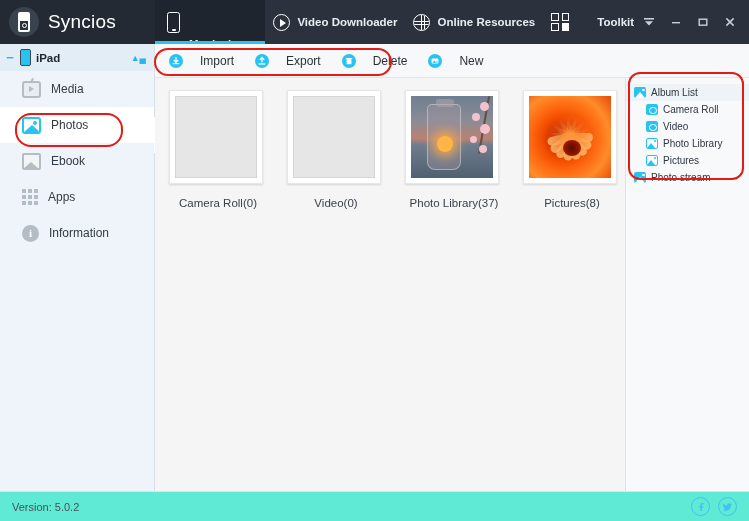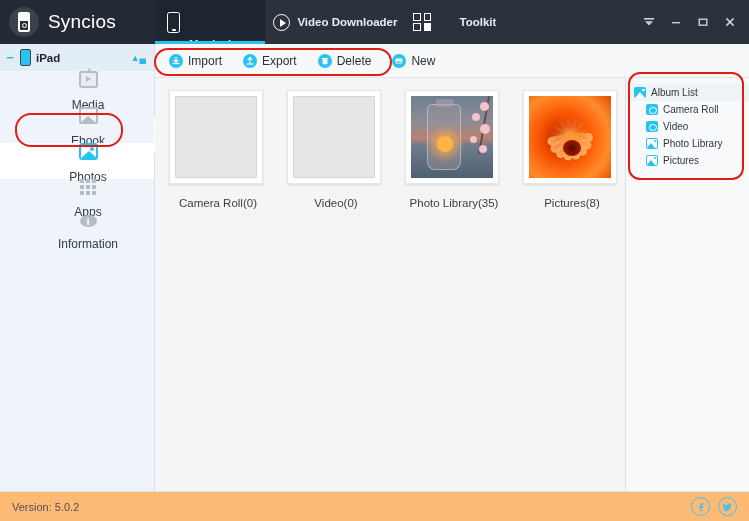--- a/index.html
+++ b/index.html
@@ -71,21 +71,21 @@
     position:absolute; left:0; top:44px; width:155px; bottom:30px;
     background:#eef4f9; border-right:1px solid #d6e1ea;
   }
   .device-row { display:flex; align-items:center; height:27px; padding:0 8px 0 5px; gap:5px;
     background:#e3edf5; }
   .minus { color:#29b6e8; font-size:13px; font-weight:bold; width:10px; text-align:center; }
   .dev-ic { width:11px; height:17px; border:1.6px solid #3d4754; border-radius:2px; background:#29c3f2; }
   .dev-name { font-size:11.5px; font-weight:bold; color:#20262e; }
   .eject { margin-left:auto; color:#29b6e8; font-size:9px; }
 
-  .side-item { display:flex; align-items:center; gap:10px; height:36px; padding-left:22px; position:relative;flex-direction:column; }
+  .side-item { display:flex; align-items:center; gap:10px; height:36px; padding-left:22px; position:relative; }
   .side-item.selected { background:#fff; }
   .side-label { font-size:12px; color:#333b45; }
   .side-ic { width:19px; height:17px; flex:none; position:relative; }
 
   .ic-media { border:2px solid #b4bcc4; border-radius:3px; background:#e9edf1; }
   .ic-media:before { content:""; position:absolute; left:5px; top:3px;
     border-left:5px solid #b4bcc4; border-top:3.5px solid transparent; border-bottom:3.5px solid transparent; }
   .ic-media:after { content:""; position:absolute; left:7px; top:-5px; width:1.6px; height:5px;
     background:#b4bcc4; transform:rotate(28deg); }
 
@@ -113,21 +113,21 @@
     border-radius:0 4px 4px 0; display:flex; align-items:center; justify-content:center;
   }
   .collapse-handle span { color:#b9d5e8; font-size:9px; }
 
   
   .actionbar {
     position:absolute; left:155px; top:44px; right:0; height:34px;
     background:#f7f8f9; border-bottom:1px solid #e2e5e8;
     display:flex; align-items:center; padding-left:14px; gap:21px;
   }
-  .act { display:flex; align-items:center; gap:5px; }
+  .act { display:flex; align-items:center; gap:17px; }
   .act-label { font-size:12px; color:#2b3138; }
   .act-ic { width:14px; height:14px; border-radius:50%; background:#29c3f2; position:relative;
     color:#fff; font-size:9px; display:flex; align-items:center; justify-content:center; }
   .act-ic svg { display:block; }
 
   
   .content {
     position:absolute; left:155px; top:78px; right:123px; bottom:30px;
     background:#f5f5f5; border-right:1px solid #dde2e6;
     padding:12px 0 0 14px;
@@ -187,21 +187,21 @@
   .ic-cam:before { content:""; position:absolute; left:3.2px; top:2.5px; width:5.5px; height:5.5px;
     border-radius:50%; border:1.4px solid #fff; }
   .ic-pic { background:#fff; border:1.4px solid #29c3f2; border-radius:2px; overflow:hidden; }
   .ic-pic:before { content:""; position:absolute; left:0px; bottom:0;
     border-left:4.5px solid transparent; border-right:4.5px solid transparent; border-bottom:5px solid #29c3f2; }
   .ic-pic:after { content:""; position:absolute; right:1px; top:1px; width:2px; height:2px;
     border-radius:50%; background:#29c3f2; }
 
   
   .footer {
-    position:absolute; left:0; right:0; bottom:0; height:30px; background:#fdba74;
+    position:absolute; left:0; right:0; bottom:0; height:30px; background:#5eead4;
     border-top:1px solid #e1e4e7; display:flex; align-items:center; padding:0 12px;
   }
   .version { font-size:11px; color:#4b5259; }
   .social { margin-left:auto; display:flex; gap:8px; }
   .soc { width:19px; height:19px; border-radius:50%; border:1.6px solid #3fc3f0;
     color:#3fc3f0; font-size:12px; display:flex; align-items:center; justify-content:center;
     font-family:"Liberation Serif", serif; font-weight:bold; }
   .soc svg { display:block; }
 
   
@@ -229,20 +229,24 @@
     <div class="tab active">
       <span class="phone-ic"></span>
       <span class="tab-label">My devices</span>
     </div>
 
     <div class="nav-item">
       <span class="play-ic"></span>
       <span class="nav-label">Video Downloader</span>
     </div>
 
+    <div class="nav-item">
+      <span class="globe-ic"></span>
+      <span class="nav-label">Online Resources</span>
+    </div>
 
     <div class="nav-item" style="gap:28px;">
       <span class="grid-ic">
         <i></i>
           <i></i>
           <i></i>
           <i class="fill"></i>
       </span>
       <span class="nav-label">Toolkit</span>
     </div>
@@ -278,28 +282,28 @@
       <span class="dev-ic"></span>
       <span class="dev-name">iPad</span>
       <span class="eject">▲▄</span>
     </div>
 
     <div class="side-item">
       <span class="side-ic ic-media"></span>
       <span class="side-label">Media</span>
     </div>
 
+    <div class="side-item selected">
+      <span class="side-ic ic-photos"></span>
+      <span class="side-label">Photos</span>
+    </div>
+
     <div class="side-item">
       <span class="side-ic ic-ebook"></span>
       <span class="side-label">Ebook</span>
-    </div>
-
-    <div class="side-item selected">
-      <span class="side-ic ic-photos"></span>
-      <span class="side-label">Photos</span>
     </div>
 
     <div class="side-item">
       <span class="side-ic ic-apps">
         <i></i>
           <i></i>
           <i></i>
           <i></i>
           <i></i>
           <i></i>
@@ -383,21 +387,21 @@
               <div class="jar"></div>
               <div class="sun"></div>
               <div class="bl b1"></div>
                 <div class="bl b2"></div>
                 <div class="bl b3"></div>
               <div class="bl b4"></div>
                 <div class="bl b5"></div>
             </div>
           </div>
         </div>
-        <div class="caption">Photo Library(35)</div>
+        <div class="caption">Photo Library(37)</div>
       </div>
 
       <div class="thumb">
         <div class="frame">
           <div class="frame-inner img">
             <div class="ph-flower">
               <div class="p" style="transform:rotate(0deg)"></div>
               <div class="p" style="transform:rotate(24deg)"></div>
               <div class="p" style="transform:rotate(48deg)"></div>
               <div class="p" style="transform:rotate(72deg)"></div>
@@ -428,20 +432,24 @@
       <span class="al-text">Video</span>
     </div>
     <div class="al-row sub">
       <span class="al-ic ic-pic"></span>
       <span class="al-text">Photo Library</span>
     </div>
     <div class="al-row sub">
       <span class="al-ic ic-pic"></span>
       <span class="al-text">Pictures</span>
     </div>
+    <div class="al-row">
+      <span class="al-ic ic-album"></span>
+      <span class="al-text">Photo stream</span>
+    </div>
   </div>
 
   <div class="footer">
     <span class="version">Version: 5.0.2</span>
     <span class="social">
       <span class="soc">
         <svg width="12" height="12" viewBox="0 0 12 12">
             <path d="M7.4 3.5h1.1V2.1H7.2c-1.1 0-1.8.7-1.8 1.8v1.0H4.2v1.5h1.2V10h1.6V6.4h1.2l.2-1.5H7V4c0-.3.1-.5.4-.5z" fill="#3fc3f0"></path>
           </svg>
       </span>

